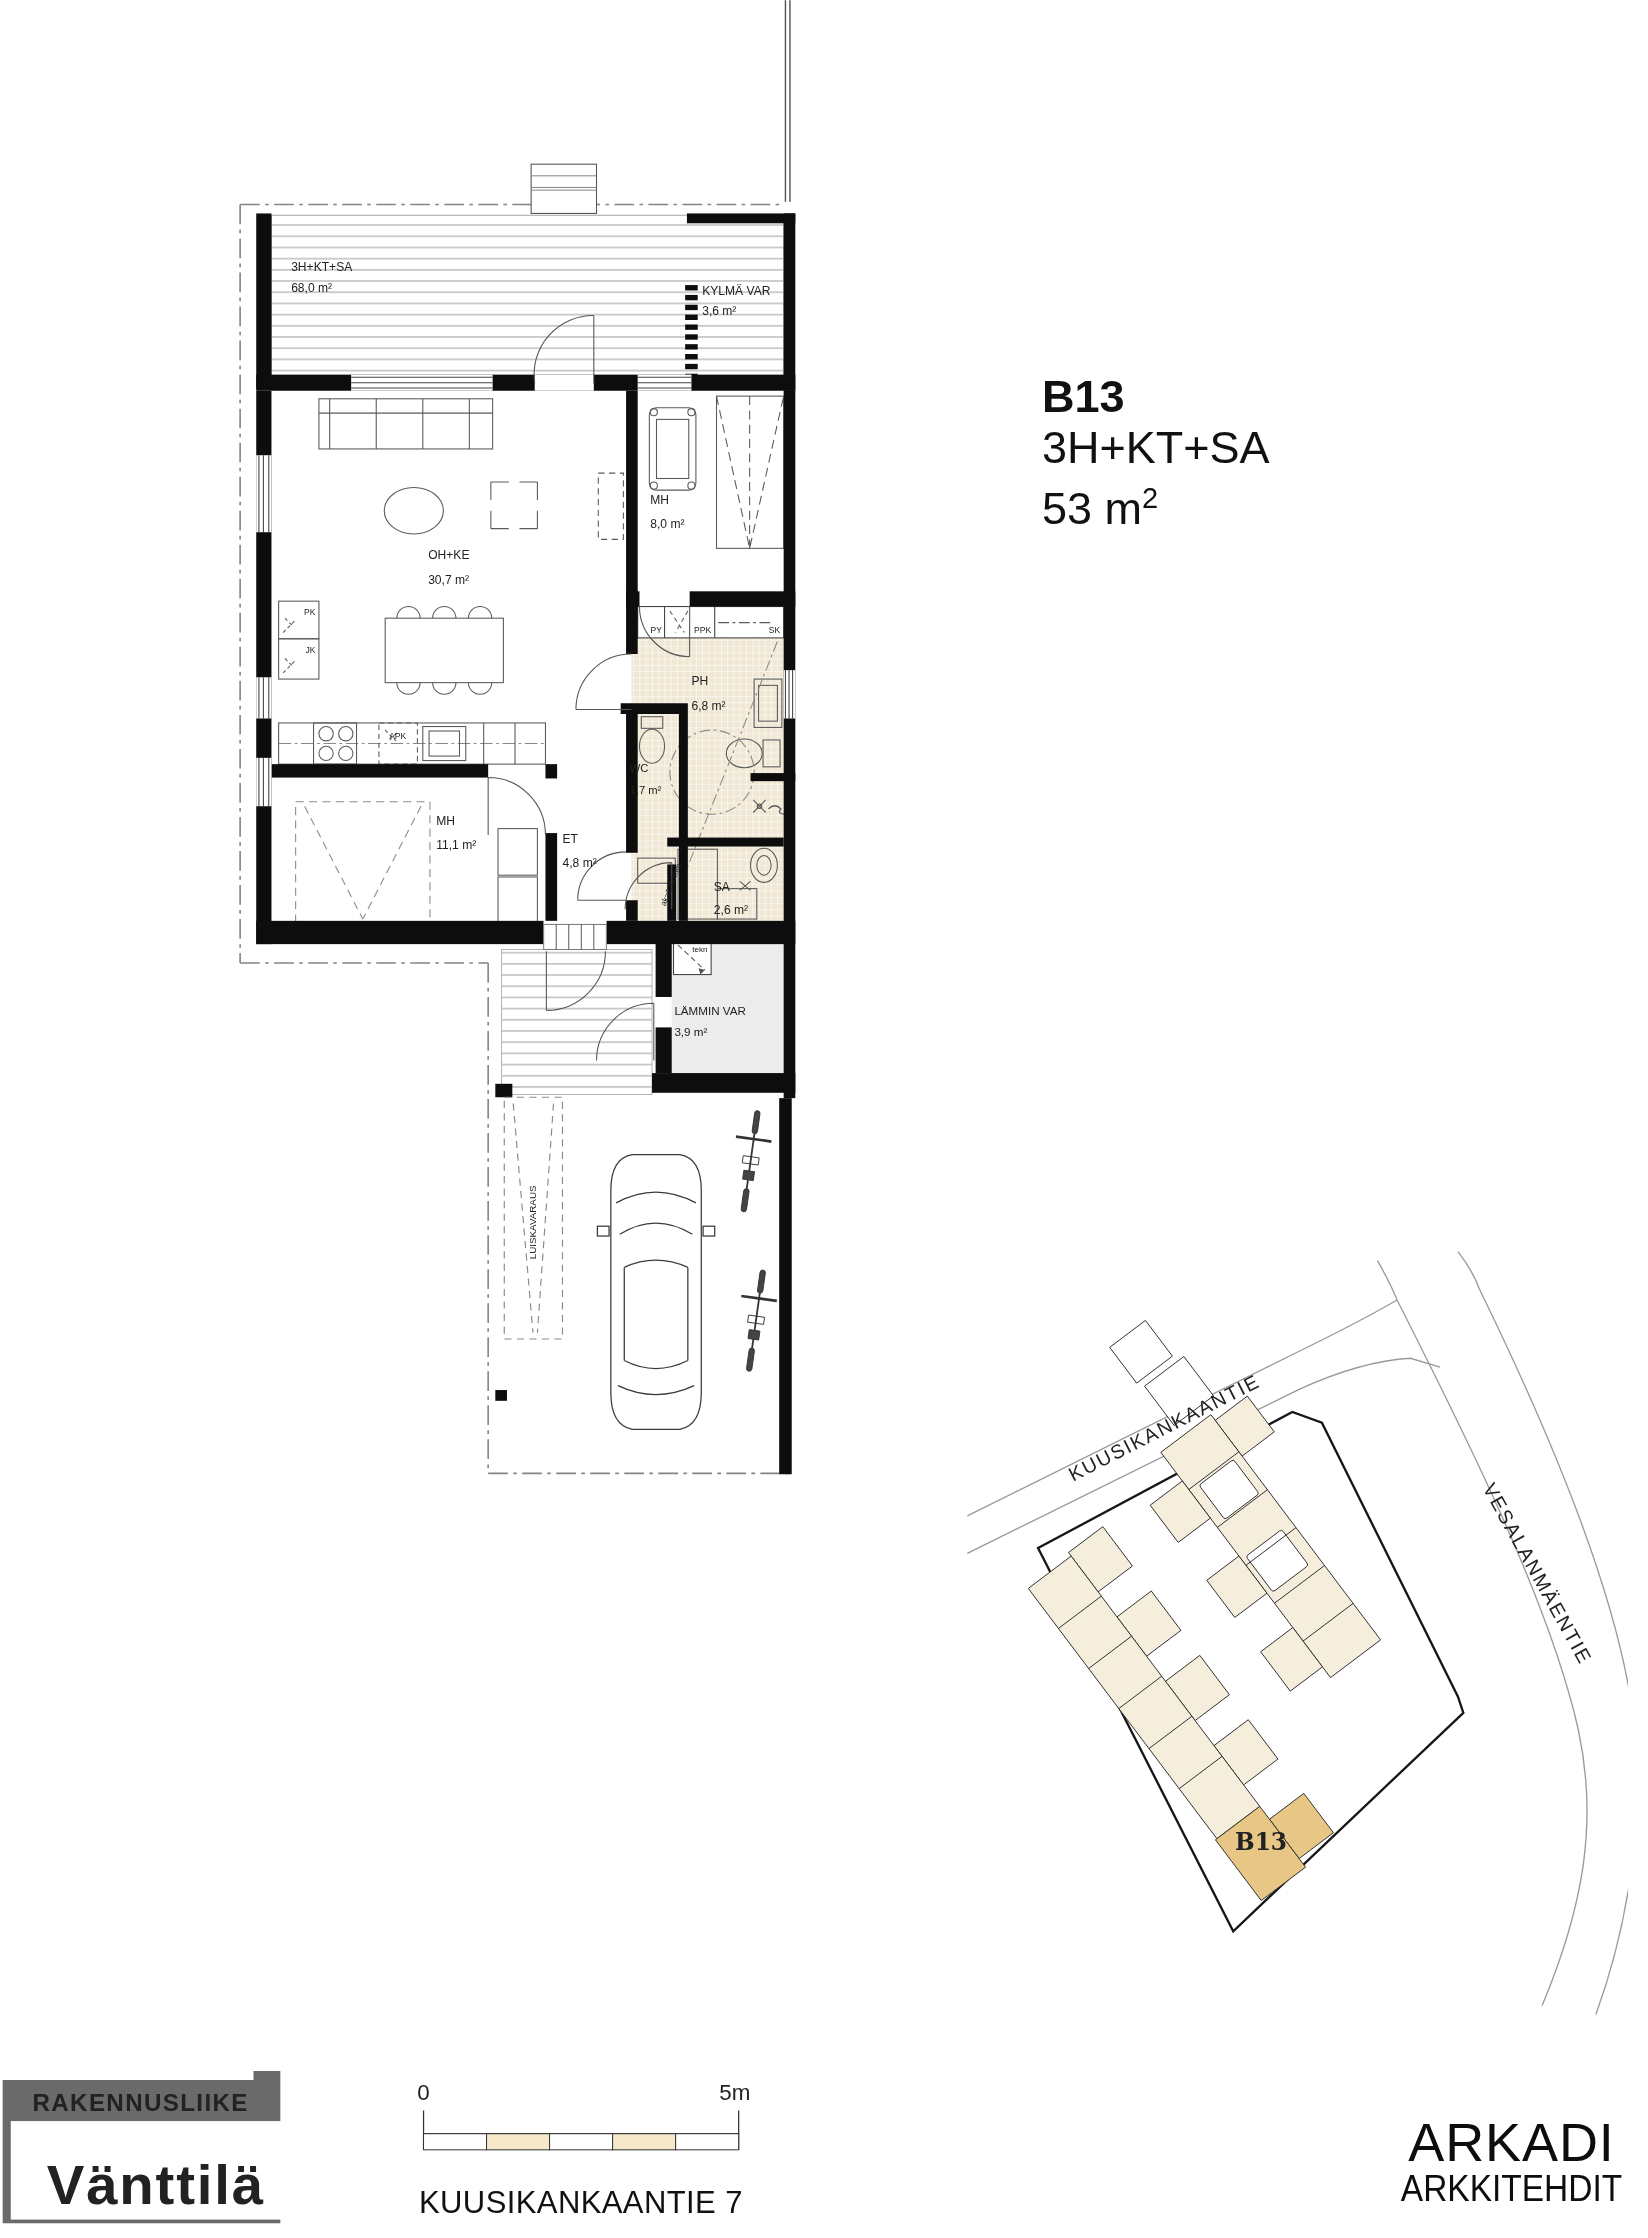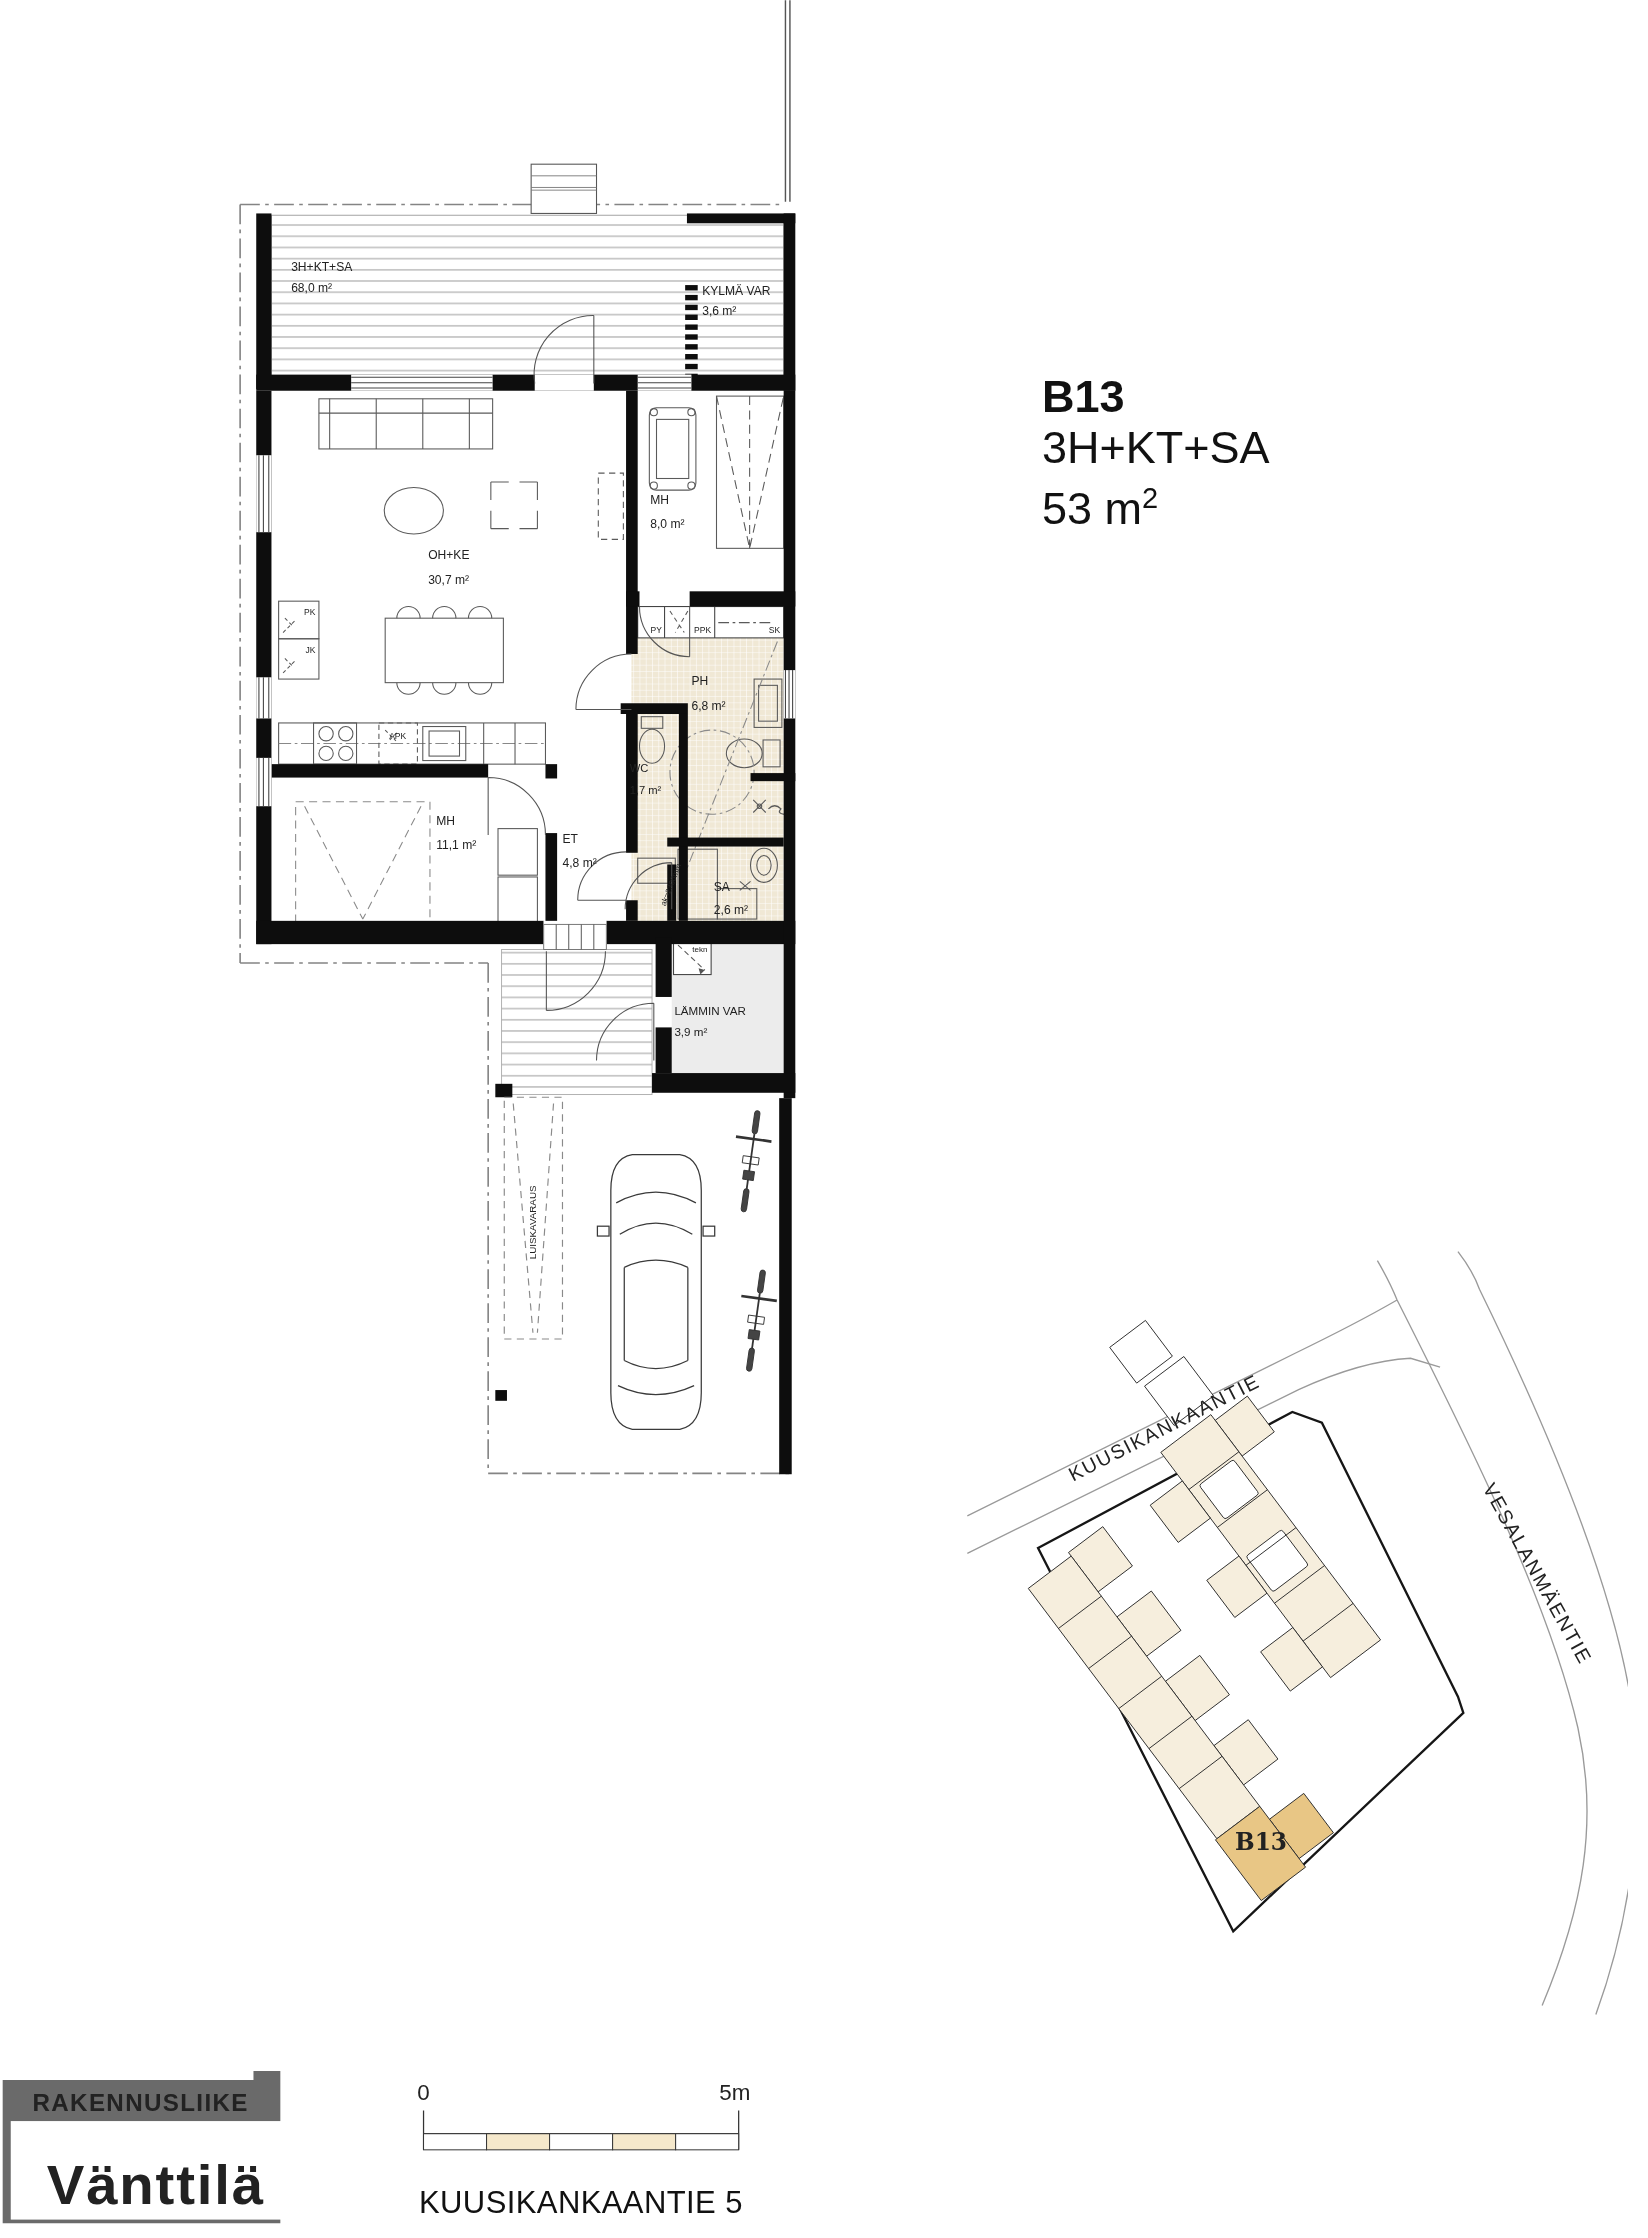--- a/index.html
+++ b/index.html
@@ -412,17 +412,21 @@
     <path d="M473,2356 V2400 M825,2356 V2400 M473,2382 H825" stroke="#333" stroke-width="1.4" fill="none"></path>
     <g stroke="#333" stroke-width="1.1">
       <rect x="473" y="2382" width="70.4" height="18" fill="#ffffff"></rect>
       <rect x="543.4" y="2382" width="70.4" height="18" fill="#f5e8cb"></rect>
       <rect x="613.8" y="2382" width="70.4" height="18" fill="#ffffff"></rect>
       <rect x="684.2" y="2382" width="70.4" height="18" fill="#f5e8cb"></rect>
       <rect x="754.6" y="2382" width="70.4" height="18" fill="#ffffff"></rect>
     </g>
   </svg>
 
-  <div id="address" class="abs">KUUSIKANKAANTIE 5</div>
-
+  <div id="address" class="abs">KUUSIKANKAANTIE 7</div>
+
+  <div id="arkadi" class="abs">
+    <div class="a1">ARKADI</div>
+    <div class="a2">ARKKITEHDIT</div>
+  </div>
 
 </div>
 
 
 </body></html>

